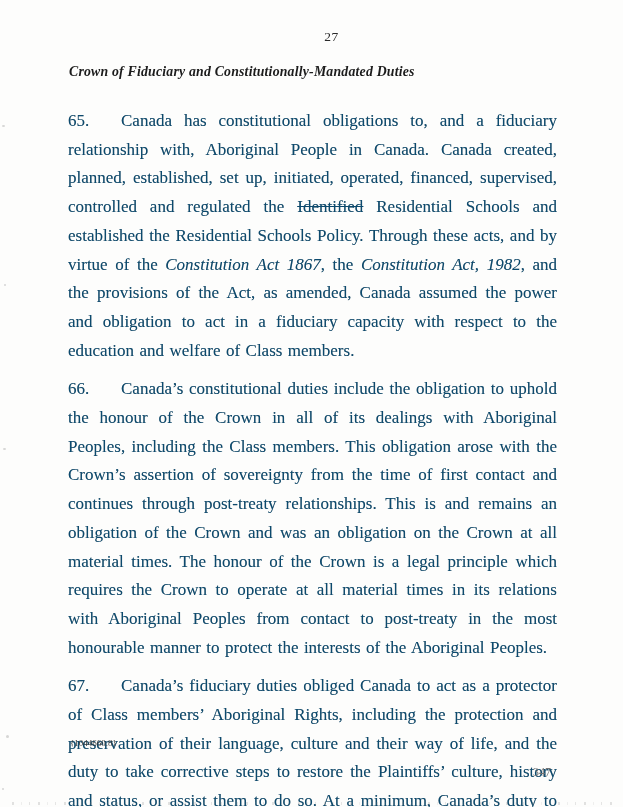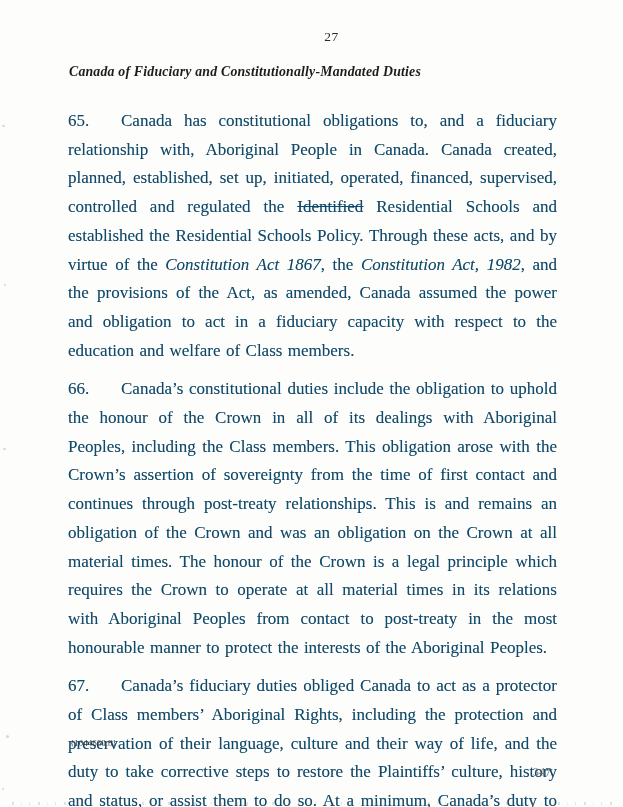--- a/index.html
+++ b/index.html
@@ -103,21 +103,21 @@
   .speckle.s3 { left: 3px;  top: 448px; width: 3px; height: 2px; }
   .speckle.s4 { left: 6px;  top: 735px; width: 3px; height: 3px; }
   .speckle.s5 { left: 2px;  top: 788px; width: 2px; height: 2px; }
 </style>
 </head>
 <body>
 
 <div class="page">
   <div class="top-num">27</div>
 
-  <h1 class="heading">Canada of Fiduciary and Constitutionally-Mandated Duties</h1>
+  <h1 class="heading">Crown of Fiduciary and Constitutionally-Mandated Duties</h1>
 
   <main class="body-text">
       <p class="para"><span class="para-num">65.</span><span class="seg seg-normal">Canada has constitutional obligations to, and a fiduciary relationship with, Aboriginal People in Canada.  Canada created, planned, established, set up, initiated, operated, financed, supervised, controlled and regulated the </span><span class="seg seg-strike">Identified</span><span class="seg seg-normal"> Residential Schools and established the Residential Schools Policy.  Through these acts, and by virtue of the </span><span class="seg seg-italic">Constitution Act 1867</span><span class="seg seg-normal">, the </span><span class="seg seg-italic">Constitution Act, 1982</span><span class="seg seg-normal">, and the provisions of the Act, as amended, Canada assumed the power and obligation to act in a fiduciary capacity with respect to the education and welfare of Class members.</span></p>
       <p class="para"><span class="para-num">66.</span><span class="seg seg-normal">Canada’s constitutional duties include the obligation to uphold the honour of the Crown in all of its dealings with Aboriginal Peoples, including the Class members.  This obligation arose with the Crown’s assertion of sovereignty from the time of first contact and continues through post-treaty relationships. This is and remains an obligation of the Crown and was an obligation on the Crown at all material times.  The honour of the Crown is a legal principle which requires the Crown to operate at all material times in its relations with Aboriginal Peoples from contact to post-treaty in the most honourable manner to protect the interests of the Aboriginal Peoples.</span></p>
       <p class="para"><span class="para-num">67.</span><span class="seg seg-normal">Canada’s fiduciary duties obliged Canada to act as a protector of Class members’ Aboriginal Rights, including the protection and preservation of their language, culture and their way of life, and the duty to take corrective steps to restore the Plaintiffs’ culture, history and status, or assist them to do so.  At a minimum, Canada’s duty to Aboriginal Persons included the duty not to deliberately reduce the number of the beneficiaries to whom Canada owed its duties.</span></p>
     </main>
 
   <div class="footer-doc-num">{1044660.8}</div>
 
   <div class="footer-page-num">347</div>

